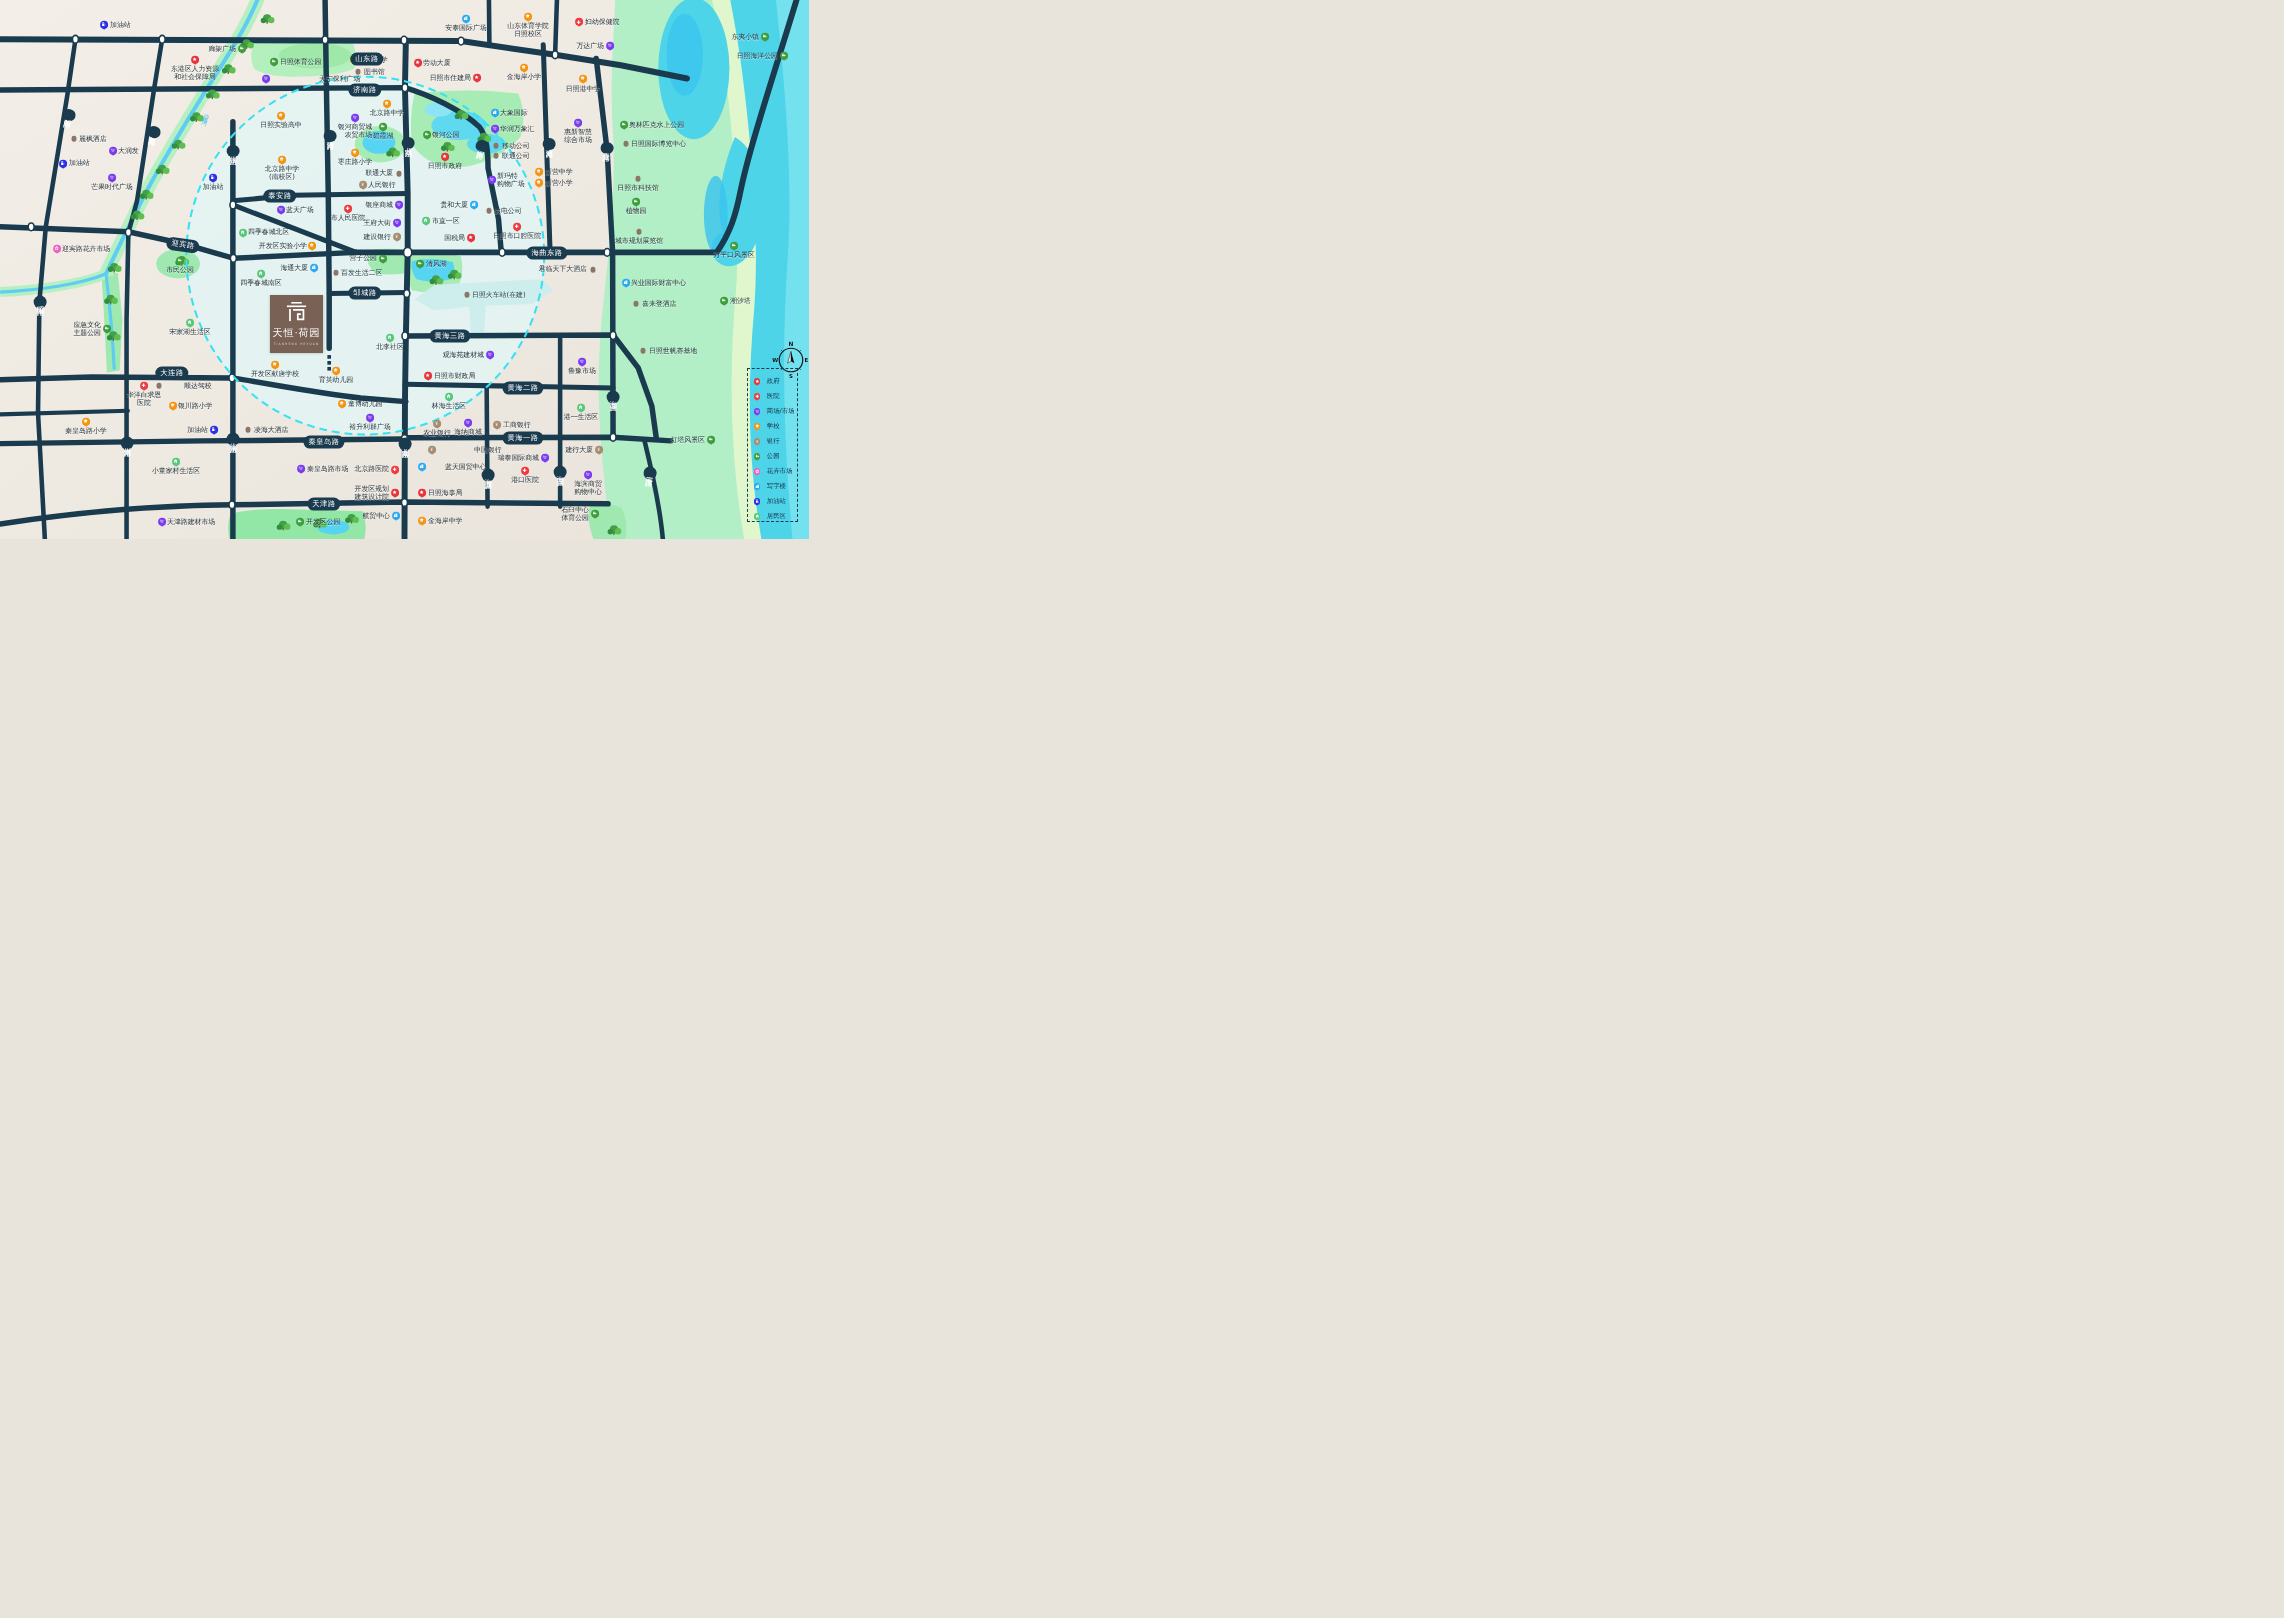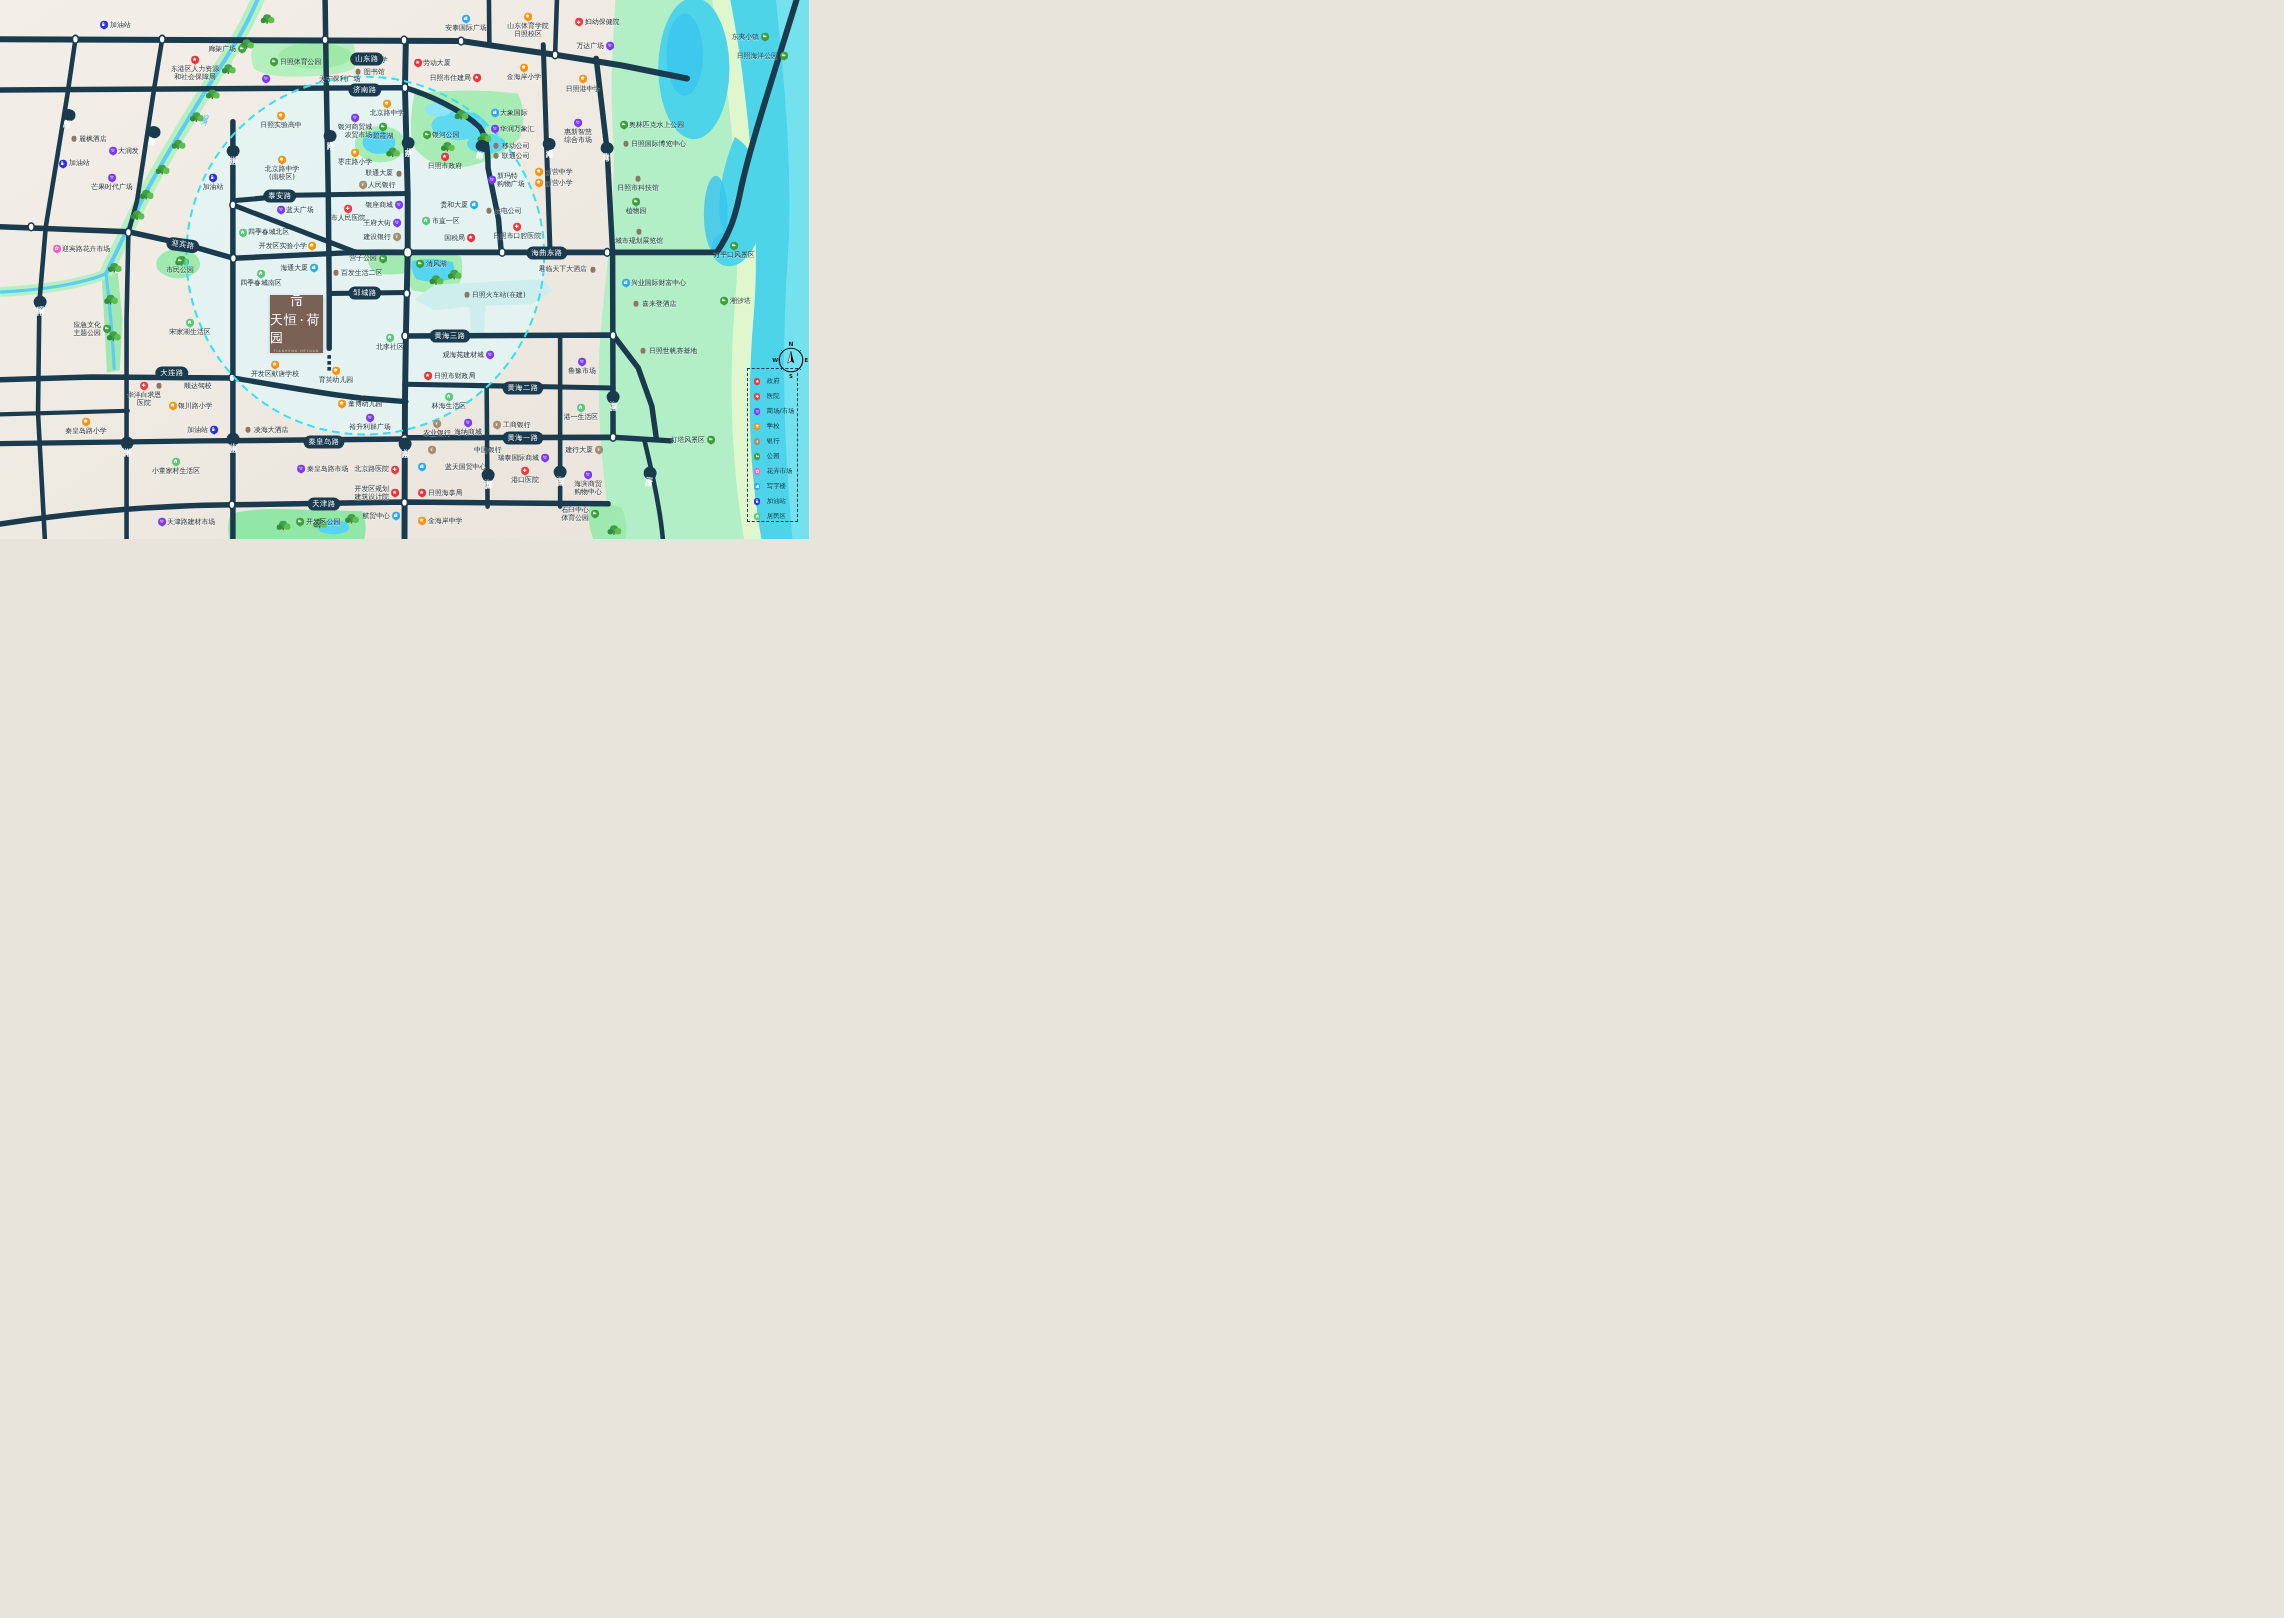--- a/index.html
+++ b/index.html
@@ -28,22 +28,22 @@
   .leg-pin{position:relative;width:6.9px;height:6.9px;border-radius:50%;flex:0 0 6.9px;
         display:flex;align-items:center;justify-content:center;}
   .leg-pin::after{content:"";position:absolute;top:6px;left:50%;transform:translateX(-50%);
         border:1.8px solid transparent;border-top:2.3px solid var(--c);border-bottom:0;}
   .leg-pin .picon{width:4.6px;height:4.6px;}
   .leg-label{font-size:6.4px;color:#14324a;}
   #logo{position:absolute;left:270px;top:295px;width:53px;height:58px;background:#7a6156;
         z-index:7;display:flex;flex-direction:column;align-items:center;justify-content:center;
         box-shadow:0 0.9px 2.7px rgba(0,0,0,.25);}
   #logo .mark{margin-bottom:3.7px;}
-  #logo .zh{color:#fff;font-family:Liberation Mono, monospace;
-        font-size:13px;letter-spacing:0.9px;}
+  #logo .zh{color:#fff;font-family:Liberation Serif, serif;
+        font-size:10px;letter-spacing:0.9px;}
   #logo .en{color:#dccfc6;font-size:3px;letter-spacing:1.1px;margin-top:2.3px;}
   #rivername{position:absolute;left:202px;top:109px;writing-mode:vertical-rl;
         text-orientation:upright;color:#49bdec;font-size:6px;letter-spacing:3.2px;
         transform:rotate(16deg);z-index:3;opacity:.95;}
   #compass{position:absolute;left:772px;top:340px;z-index:8;}
 </style>
 </head>
 <body>
 
 <div id="stage">

